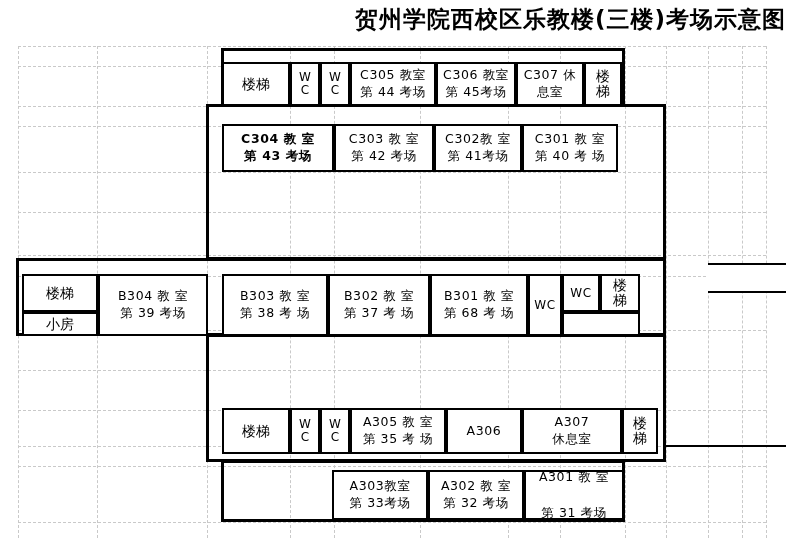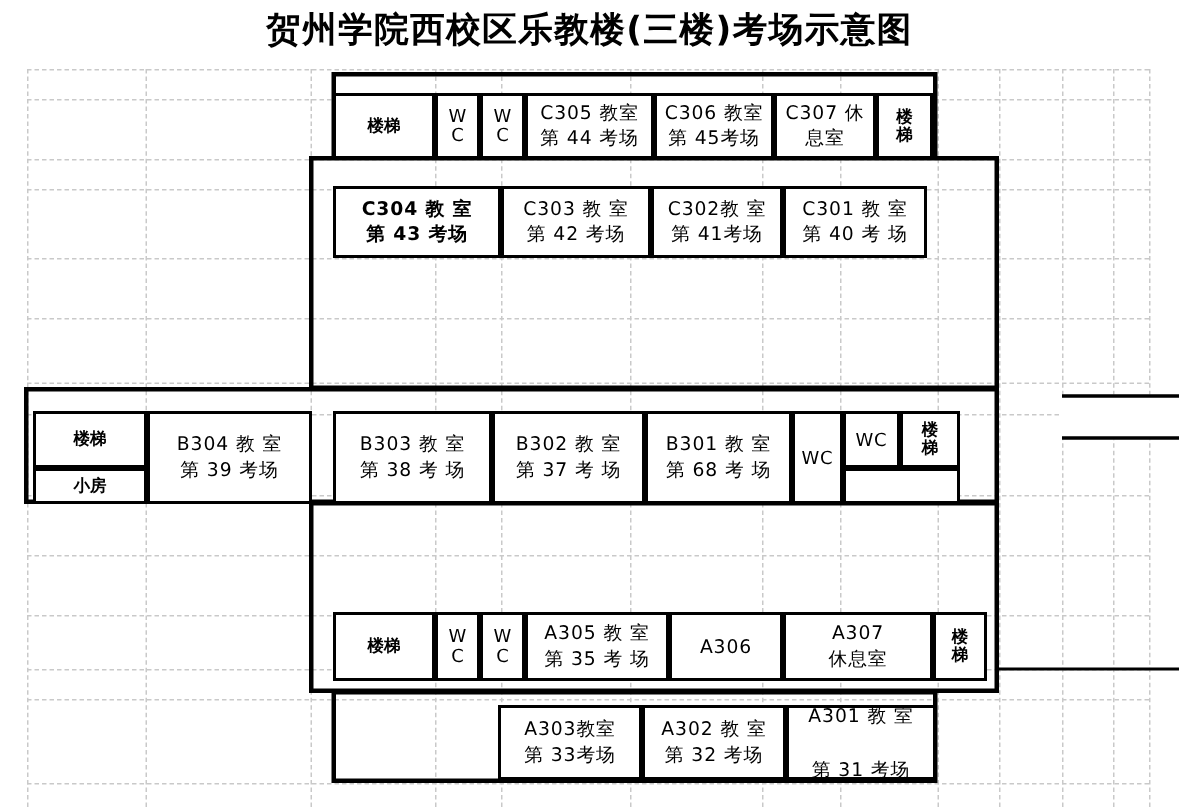--- a/index.html
+++ b/index.html
@@ -3,21 +3,21 @@
 <meta charset="utf-8">
 <style>
   html,body{margin:0;padding:0;}
   body{
     width:786px;height:538px;background:#ffffff;
     font-family:"Liberation Sans","DejaVu Sans",sans-serif;
     overflow:hidden;position:relative;
   }
   
   #title{
-    position:absolute;left:0;top:4px;width:786px;text-align:center;
+    position:absolute;left:0;top:4px;width:786px;text-align:right;
     font-size:23px;font-weight:bold;letter-spacing:1px;color:#000;
     font-family:"DejaVu Sans","Liberation Sans",sans-serif;
     white-space:nowrap;
   }
   
   #grid{position:absolute;left:0;top:0;width:786px;height:538px;}
   .gl-v{position:absolute;top:0;width:0;border-left:1px dashed #c9c9c9;}
   .gl-h{position:absolute;left:0;height:0;border-top:1px dashed #c9c9c9;}
 
   
@@ -31,21 +31,21 @@
   
   .room{
     position:absolute;box-sizing:border-box;border:2px solid #000;background:#fff;
     display:flex;flex-direction:column;align-items:center;justify-content:center;
     font-family:"DejaVu Sans","Liberation Sans",sans-serif;
     font-size:12.5px;color:#000;line-height:1.35;text-align:center;
     letter-spacing:0.6px;white-space:nowrap;
   }
   .room .l1,.room .l2{display:block;}
   .room.narrow{font-size:12px;letter-spacing:0;line-height:1.1;}
-  .room.vert{font-size:11px;letter-spacing:0;line-height:1.05;font-weight:bold;}
+  .room.vert{font-size:14px;letter-spacing:0;line-height:1.05;}
   .room.small{font-size:12px;}
   .blank{position:absolute;box-sizing:border-box;border:2px solid #000;background:#fff;}
 </style>
 </head>
 <body>
 
 <div id="title">贺州学院西校区乐教楼(三楼)考场示意图</div>
 
 <div id="grid">
   <div class="gl-v" style="left:18px;  top:46px;  height:492px;"></div>

